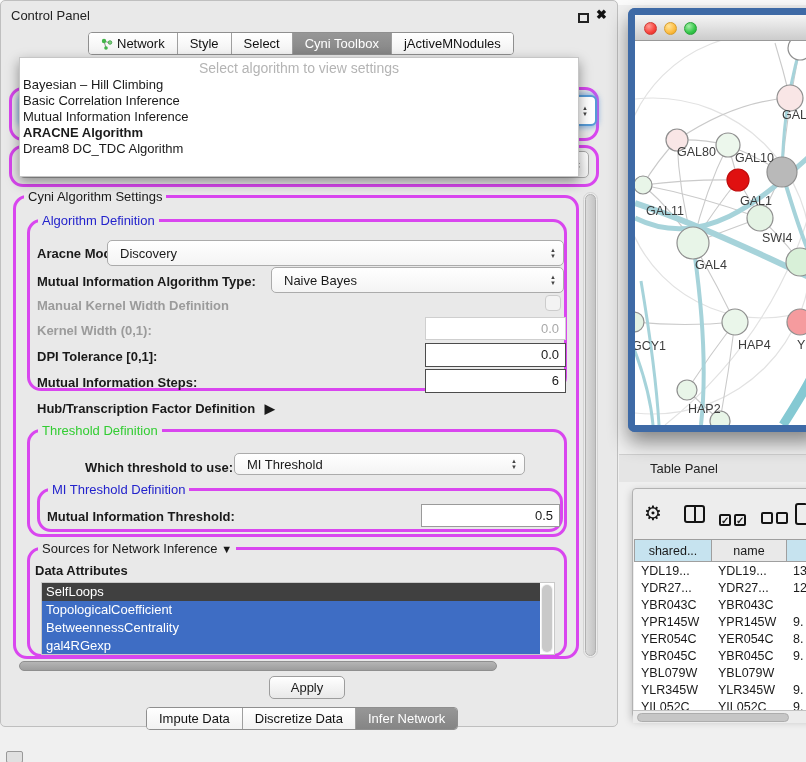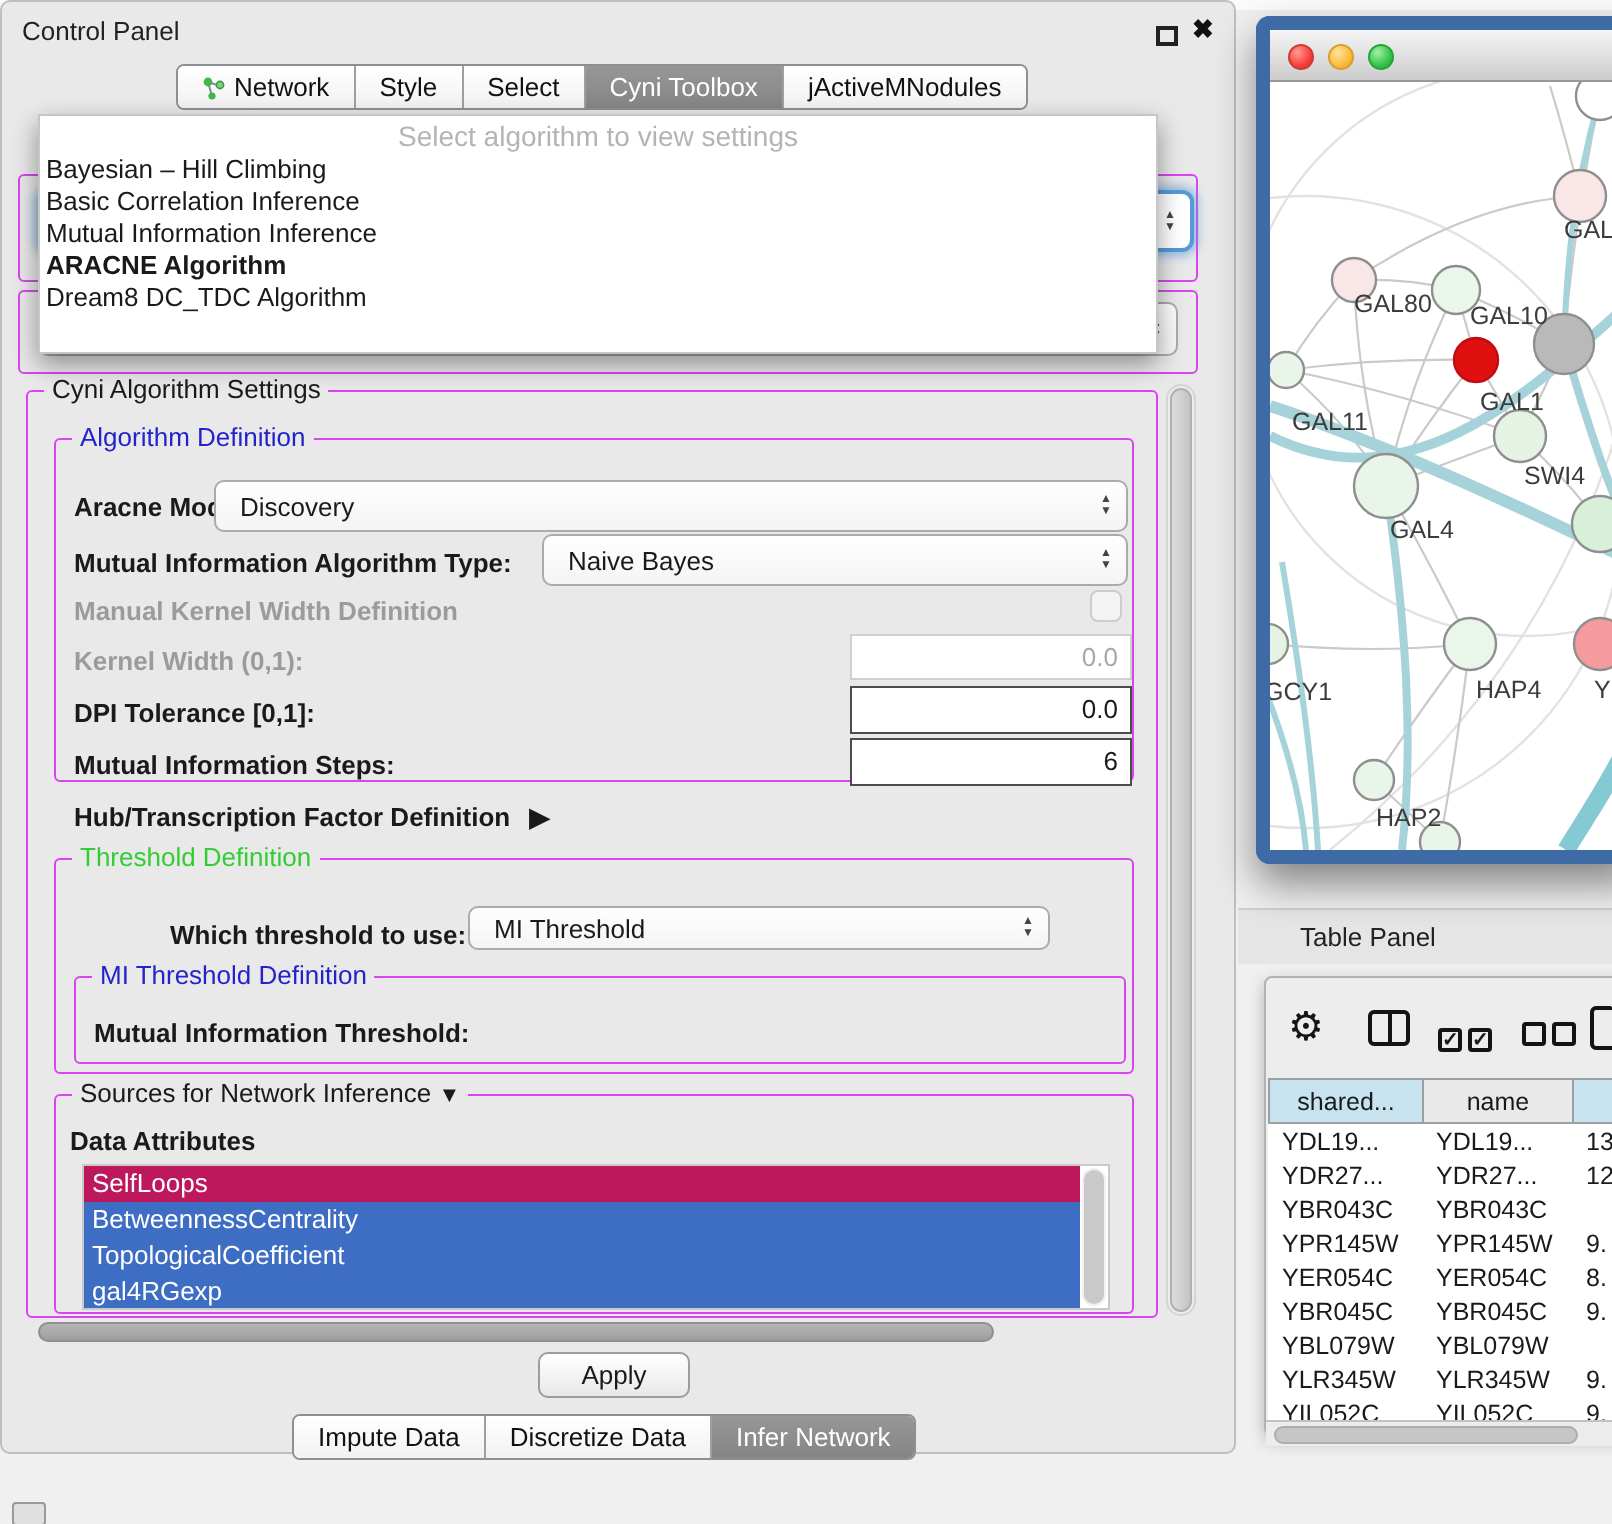--- a/index.html
+++ b/index.html
@@ -24,21 +24,21 @@
   .seg > div.sel { background:linear-gradient(#979797,#858585); color:#fff; }
   .net-ic { display:inline-block; vertical-align:-2px; margin-right:4px; }
 
   
   #popup { left:18px; top:56px; width:560px; height:120px; background:#fff;
            border:1px solid #c6c6c6; box-shadow:0 5px 12px rgba(0,0,0,.40); z-index:6; }
   #popup .ph { text-align:center; color:#b4b4b4; font-size:14px; padding-top:2px; height:19px; }
   #popup .it { font-size:13px; height:16px; line-height:16px; padding-left:3px; }
 
   
-  .grp { border:1px solid #d946ef; border-radius:3px; }
+  .grp { border:3px solid #d946ef; border-radius:14px; }
   .grp-label { position:absolute; top:-8px; left:8px; background:#e9e9e9;
                padding:0 4px; font-size:13px; line-height:14px; white-space:nowrap; }
   #combo-focus { left:18px; top:94px; width:578px; height:31px; background:#fff; border:2px solid #569ad6;
                  border-radius:6px; box-shadow:0 0 5px 2px rgba(95,155,220,.6); z-index:1; }
   .combo { background:linear-gradient(#ffffff,#f4f4f4); border:1px solid #ababab; border-radius:5px;
            font-size:13px; display:flex; align-items:center; padding-left:12px; position:absolute; }
   .combo .stp { position:absolute; right:7px; top:0; bottom:0; display:flex; flex-direction:column;
                 justify-content:center; font-size:6px; line-height:6px; color:#444; }
 
   .flabel { position:absolute; font-size:13px; font-weight:bold; white-space:nowrap; }
@@ -172,33 +172,34 @@
   <div class="flabel" style="left:84px;top:459px;">Which threshold to use:</div>
   <div class="combo" style="left:233px;top:452px;width:291px;height:22px;">
     <span>MI Threshold</span>
       <span class="stp">▲<br>▼</span>
   </div>
 
   <div class="abs grp" style="left:36px;top:487px;width:526px;height:44px;">
     <span class="grp-label" style="color:#2323cc;">MI Threshold Definition</span>
   </div>
   <div class="flabel" style="left:46px;top:508px;">Mutual Information Threshold:</div>
+  <div class="tfield" style="left:420px;top:503px;width:139px;height:23px;border:1px solid #9a9a9a;">0.5</div>
 
   <div class="abs grp" style="left:26px;top:546px;width:540px;height:110px;">
     <span class="grp-label">
       <span>Sources for Network Inference</span>
       <span style="font-size:11px;">▼</span>
     </span>
   </div>
   <div class="flabel" style="left:34px;top:562px;">Data Attributes</div>
   <div class="abs" style="left:40px;top:581px;width:514px;height:73px;background:#fff;border:1px solid #c9c9c9;overflow:hidden;">
     <div style="position:absolute;left:0;top:0;right:14px;">
-      <div class="attr-item" style="background:#be185d;">SelfLoops</div>
+      <div class="attr-item" style="background:#404040;">SelfLoops</div>
+      <div class="attr-item" style="background:#3e6dc4;">TopologicalCoefficient</div>
       <div class="attr-item" style="background:#3e6dc4;">BetweennessCentrality</div>
-      <div class="attr-item" style="background:#3e6dc4;">TopologicalCoefficient</div>
       <div class="attr-item" style="background:#3e6dc4;">gal4RGexp</div>
     </div>
     <div style="position:absolute;right:1px;top:1px;width:12px;height:69px;background:#f0f0f0;border-radius:6px;">
       <div style="position:absolute;left:1px;right:1px;top:1px;bottom:1px;background:#c9c9c9;border-radius:5px;"></div>
     </div>
   </div>
 
   <div class="abs" style="left:16px;top:659px;width:562px;height:12px;">
     <div style="position:absolute;left:2px;top:1px;width:478px;height:10px;background:linear-gradient(#b5b5b5,#9d9d9d);border:1px solid #8f8f8f;border-radius:6px;"></div>
   </div>

